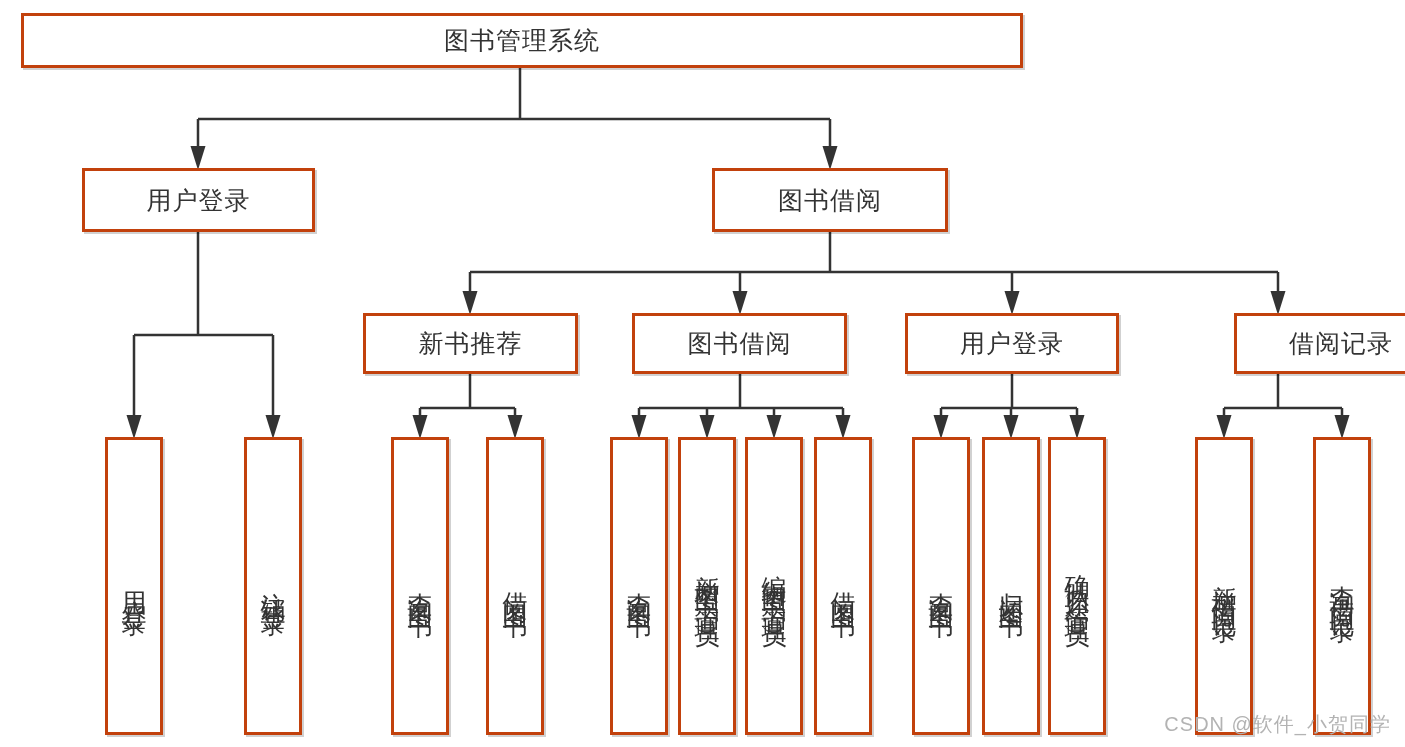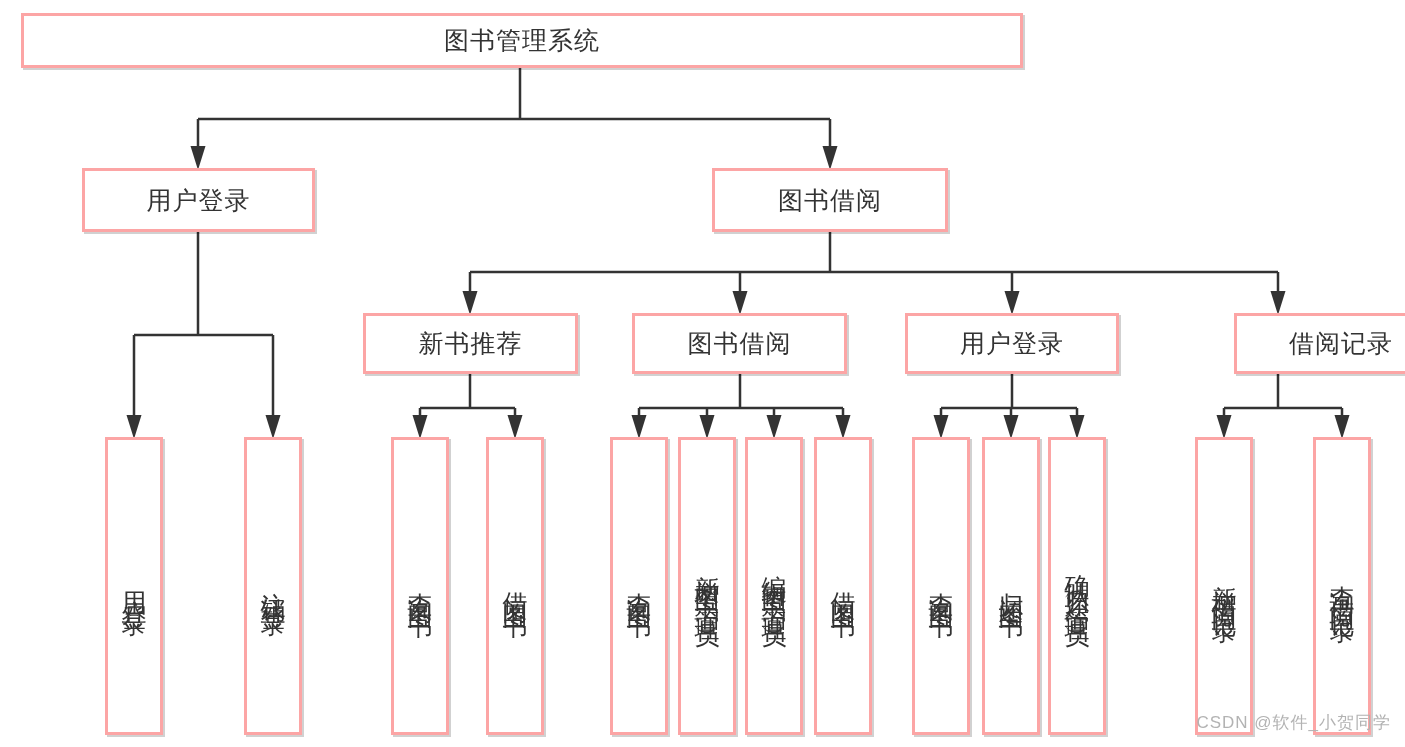--- a/index.html
+++ b/index.html
@@ -2,32 +2,32 @@
 <html><head>
 <meta charset="utf-8">
 <style>
   html,body{margin:0;padding:0;background:#ffffff;}
   #canvas{
     position:relative;width:1405px;height:747px;background:#ffffff;overflow:hidden;
     font-family:"Liberation Sans","DejaVu Sans",sans-serif;color:#333333;
   }
   .box{
     position:absolute;box-sizing:border-box;background:#ffffff;
-    border:3px solid #fca5a5;box-shadow:2px 2px 0 rgba(0,0,0,.18);
+    border:3px solid #c2410c;box-shadow:2px 2px 0 rgba(0,0,0,.18);
     display:flex;align-items:center;justify-content:center;
   }
   .box.h span{font-size:25px;letter-spacing:1px;color:#333;white-space:nowrap;}
   .box.v span{
     writing-mode:vertical-rl;font-size:25px;letter-spacing:7px;line-height:1;
     color:#333;white-space:nowrap;
   }
   svg.wires{position:absolute;left:0;top:0;width:1405px;height:747px;}
   .watermark{
     position:absolute;top:711px;right:14px;z-index:5;
-    font-size:17px;letter-spacing:1px;color:#b3b3b3;white-space:nowrap;
+    font-size:20px;letter-spacing:1px;color:#b3b3b3;white-space:nowrap;
   }
 </style>
 </head>
 <body>
 
 <div id="canvas">
 
   <svg class="wires" viewBox="0 0 1405 747">
     <g stroke="#333333" stroke-width="2.5" fill="none">
 

